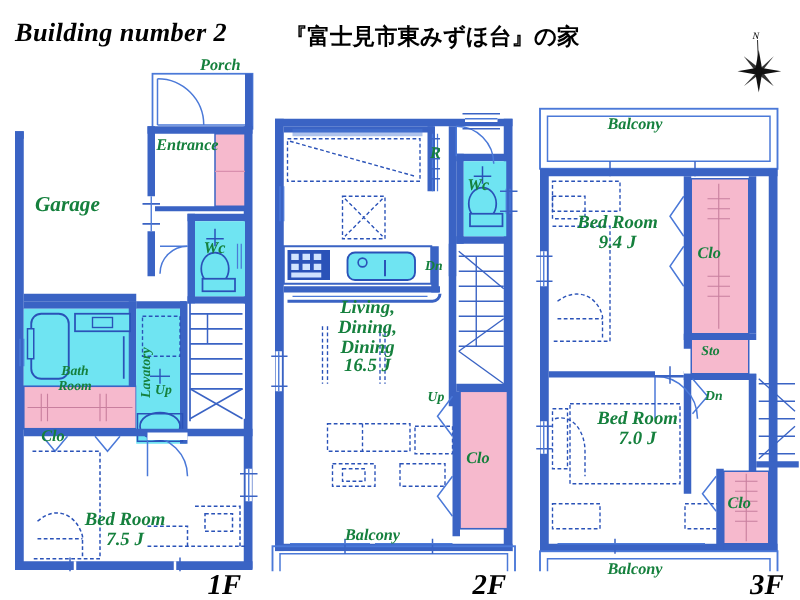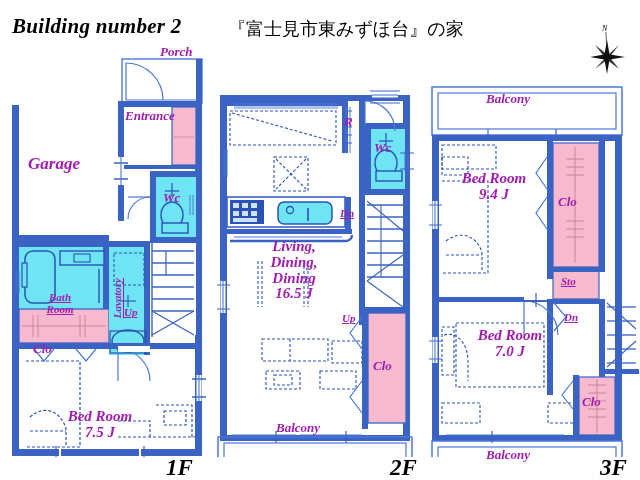--- a/index.html
+++ b/index.html
@@ -30,21 +30,21 @@
     font-size: 21px;
     font-weight: bold;
     font-style: italic;
     letter-spacing: 0.3px;
     white-space: nowrap;
   }
   .hdr-sub {
     position: absolute;
     left: 228px; top: 17px;
     font-size: 18px;
-    font-weight: normal;
+    font-weight: bold;
     white-space: nowrap;
     font-family: "DejaVu Sans", sans-serif;
   }
 
   
   .compass {
     position: absolute;
     left: 580px; top: 26px;
     width: 56px; height: 60px;
   }
@@ -69,34 +69,34 @@
     position: absolute;
   }
   .plan svg { display: block; }
 
   
   .rlbl {
     position: absolute;
     font-family: "Liberation Serif", "DejaVu Serif", serif;
     font-weight: bold;
     font-style: italic;
-    color: #a21caf;
+    color: #15803d;
     white-space: nowrap;
     text-align: center;
     line-height: 1.05;
     pointer-events: none;
   }
   .rlbl.vert {
     writing-mode: vertical-rl;
     transform: rotate(180deg);
   }
   .sz-xl { font-size: 17px; }
   .sz-lg { font-size: 15px; }
   .sz-md { font-size: 13px; }
-  .sz-sm { font-size: 11px; text-decoration: underline; }
+  .sz-sm { font-size: 11px; }
 </style>
 </head>
 <body>
 
 <div id="root">
 
   <div class="hdr-title">Building number  2</div>
   <div class="hdr-sub">『富士見市東みずほ台』の家</div>
 
   <div class="compass">
@@ -485,16 +485,16 @@
     <div class="rlbl sz-sm" style="left:137px; top:231px;"><span>Sto</span></div>
     <div class="rlbl sz-sm" style="left:140px; top:267px;"><span>Dn</span></div>
     <div class="rlbl sz-lg" style="left:34px;  top:283px; width:104px;">
       <span>Bed Room</span><br><span>7.0 J</span>
     </div>
     <div class="rlbl sz-md" style="left:158px; top:350px;"><span>Clo</span></div>
     <div class="rlbl sz-md" style="left:62px;  top:403px;"><span>Balcony</span></div>
   </div>
 
   <div class="floor-label" style="left:166px; top:455px;">1F</div>
-  <div class="floor-label" style="left:378px; top:455px;margin-left:12px;">2F</div>
+  <div class="floor-label" style="left:378px; top:455px;">2F</div>
   <div class="floor-label" style="left:600px; top:455px;">3F</div>
 
 </div>
 
 </body></html>

